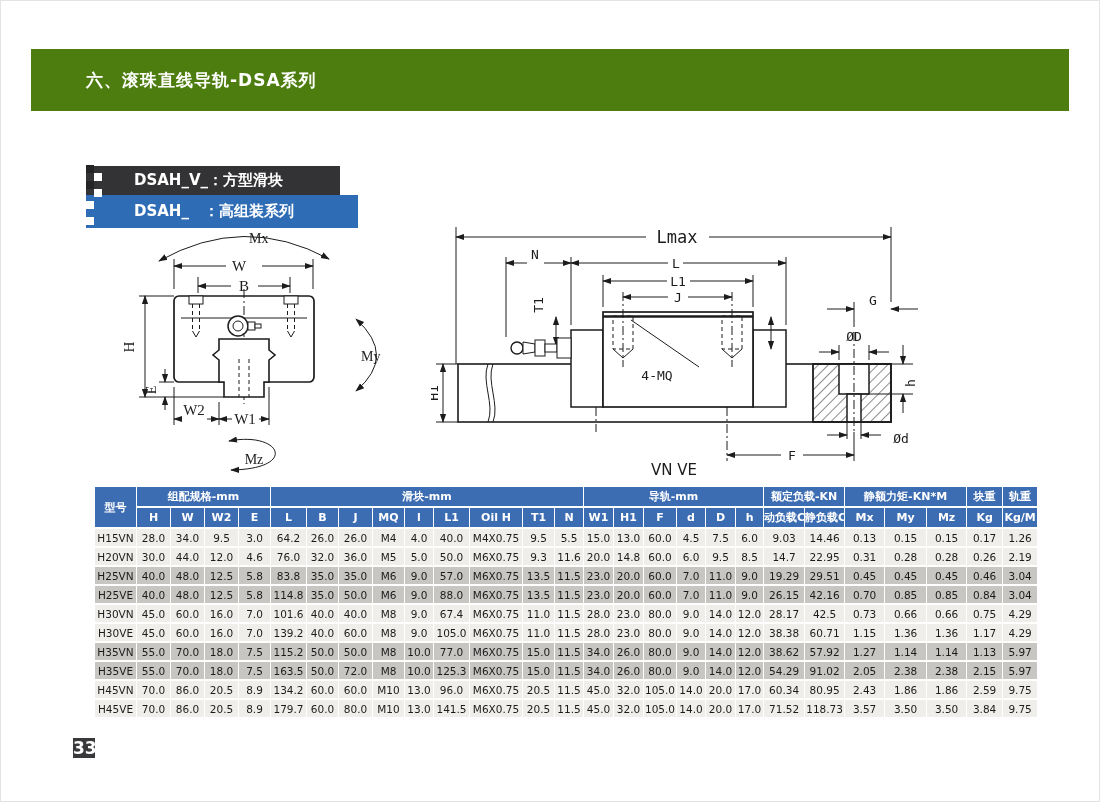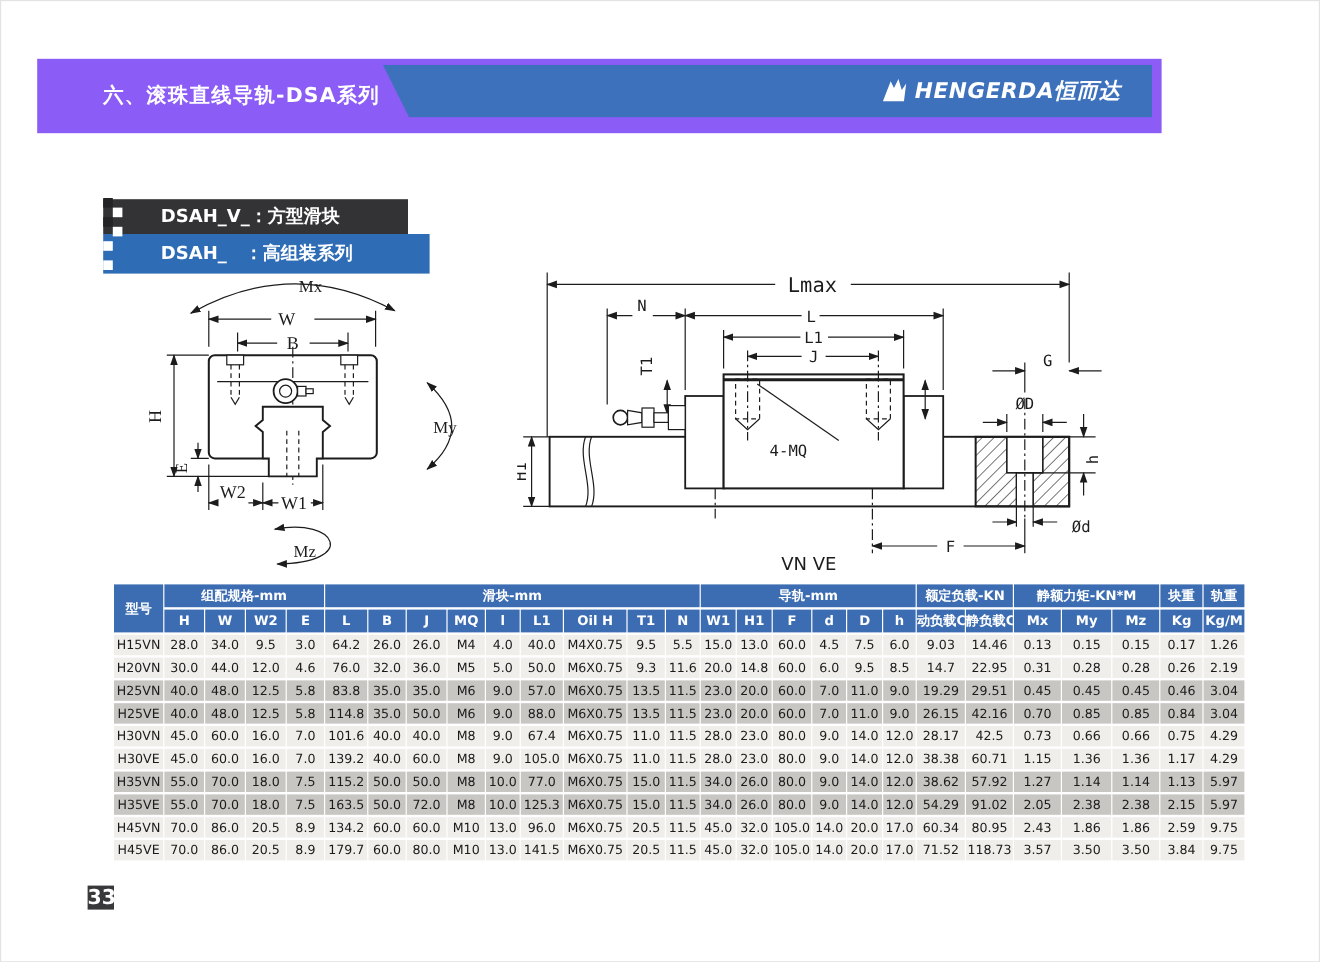--- a/index.html
+++ b/index.html
@@ -1,20 +1,20 @@
 <!DOCTYPE html>
 <html><head>
 <meta charset="utf-8">
 <style>
   html,body{margin:0;padding:0;background:#fff;}
   .page{position:relative;width:1100px;height:802px;background:#ffffff;
         border:1px solid #e3e3e3;box-sizing:border-box;overflow:hidden;
         font-family:"DejaVu Sans", sans-serif;}
   
-  .band{position:absolute;left:30px;top:48px;width:937px;height:62px;background:#8b5cf6;}
+  .band{position:absolute;left:30px;top:48px;width:1038px;height:62px;background:#4d7c0f;}
   .band-title{position:absolute;left:55px;top:0;height:62px;line-height:62px;
               color:#fff;font-size:17px;font-weight:bold;letter-spacing:1px;}
   .band-blue{position:absolute;left:288px;top:5px;right:8px;height:44px;background:#3d71bc;
              clip-path:polygon(0 0,100% 0,100% 100%,22px 100%);}
   .logo{position:absolute;right:26px;top:0;height:44px;display:flex;align-items:center;gap:5px;
         color:#fff;font-weight:bold;font-style:italic;font-size:18px;letter-spacing:0.5px;}
   
   .series{position:absolute;left:85px;top:163px;}
   .sbar{color:#fff;font-weight:bold;font-size:15px;padding-left:48px;box-sizing:border-box;}
   .sbar1{width:272px;height:33px;line-height:33px;background:#2e6cb5;}
@@ -41,30 +41,20 @@
   .pageno{position:absolute;left:72px;top:737px;width:22px;height:20px;background:#39383a;
           color:#fff;font-size:17px;font-weight:bold;text-align:center;line-height:20px;}
 </style>
 </head>
 <body>
 
 <div class="page">
 
   <div class="band">
     <div class="band-title">六、滚珠直线导轨-DSA系列</div>
-    <div class="band-blue">
-      <div class="logo">
-        <span style="display:inline-flex;">
-          <svg width="24" height="24" viewBox="0 0 26 26">
-            <path d="M3,22 L10,4 L13,10 L17,2 L20,12 L24,6 L22,22 Z" fill="#ffffff"></path>
-          </svg>
-        </span>
-        <span>HENGERDA恒而达</span>
-      </div>
-    </div>
   </div>
 
   <div class="series">
     <div class="sbar sbar2">DSAH_V_：方型滑块</div>
     <div class="sbar sbar1">DSAH_　：高组装系列</div>
 
     <div class="chk" style="left:0;top:1px;background:#242427;"></div>
     <div class="chk" style="left:8px;top:9px;background:#ffffff;"></div>
     <div class="chk" style="left:0;top:17px;background:#242427;"></div>
     <div class="chk" style="left:8px;top:25px;background:#ffffff;"></div>

